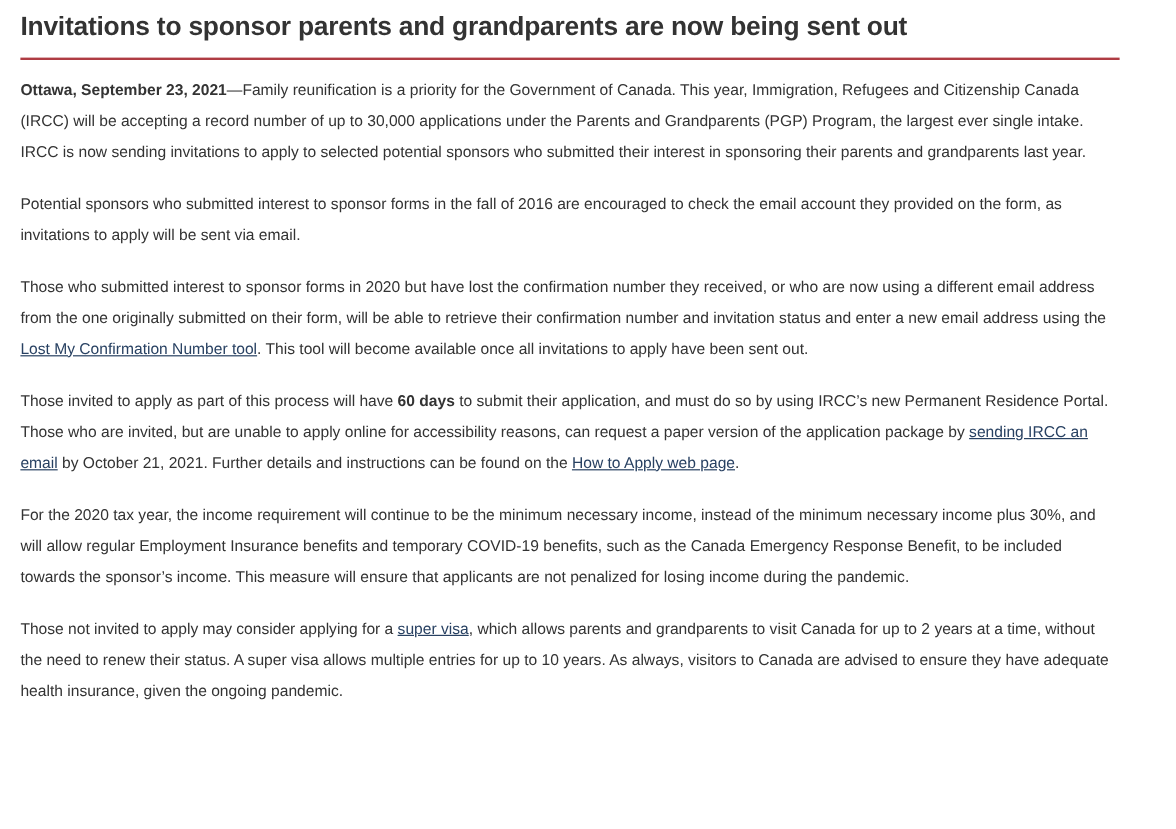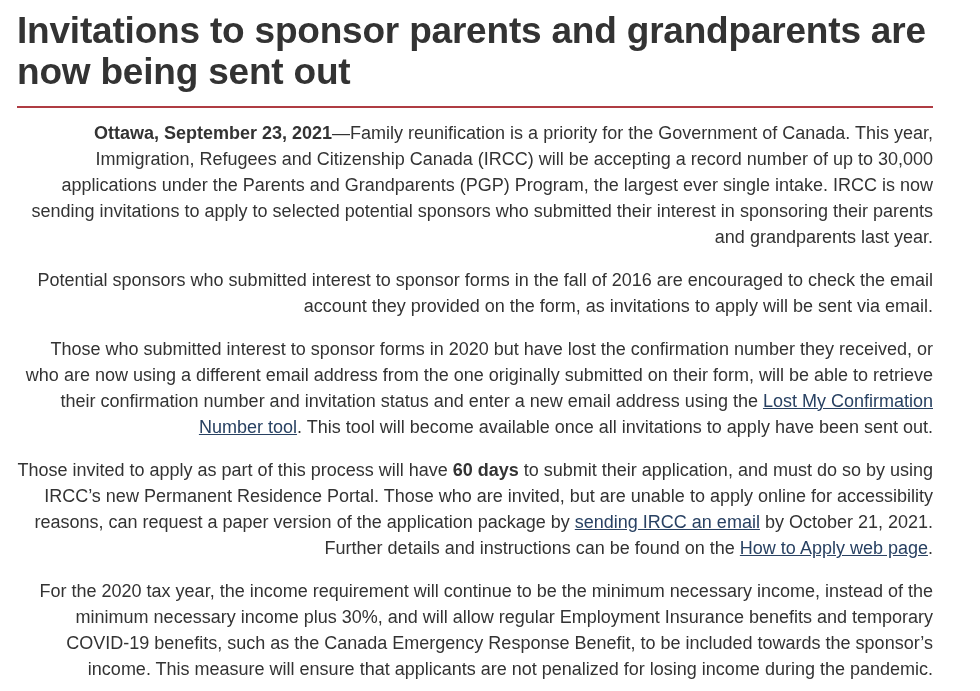--- a/index.html
+++ b/index.html
@@ -22,36 +22,35 @@
     color: var(--body-text);
   }
   .article {
     width: 916px;
     margin-left: 17px;
     padding-top: 10px;
   }
   h1.page-title {
     margin: 0;
     padding: 0 0 13px 0;
-    font-size: 37px;
+    font-size: 22px;
     line-height: 1.12;
     font-weight: 700;
     color: var(--body-text);
     border-bottom: 2px solid var(--rule-color);
     letter-spacing: -0.2px;
   }
   .article-body {
     margin-top: 12px;
   }
   .article-body p.para {
     margin: 0 0 17px 0;
-    font-size: 18px;
+    font-size: 13px;
     line-height: 26px;
     color: var(--body-text);
-    text-align: right;
   }
   .article-body strong {
     font-weight: 700;
   }
   .article-body a {
     color: var(--link-color);
     text-decoration: underline;
     cursor: pointer;
   }
 </style>

